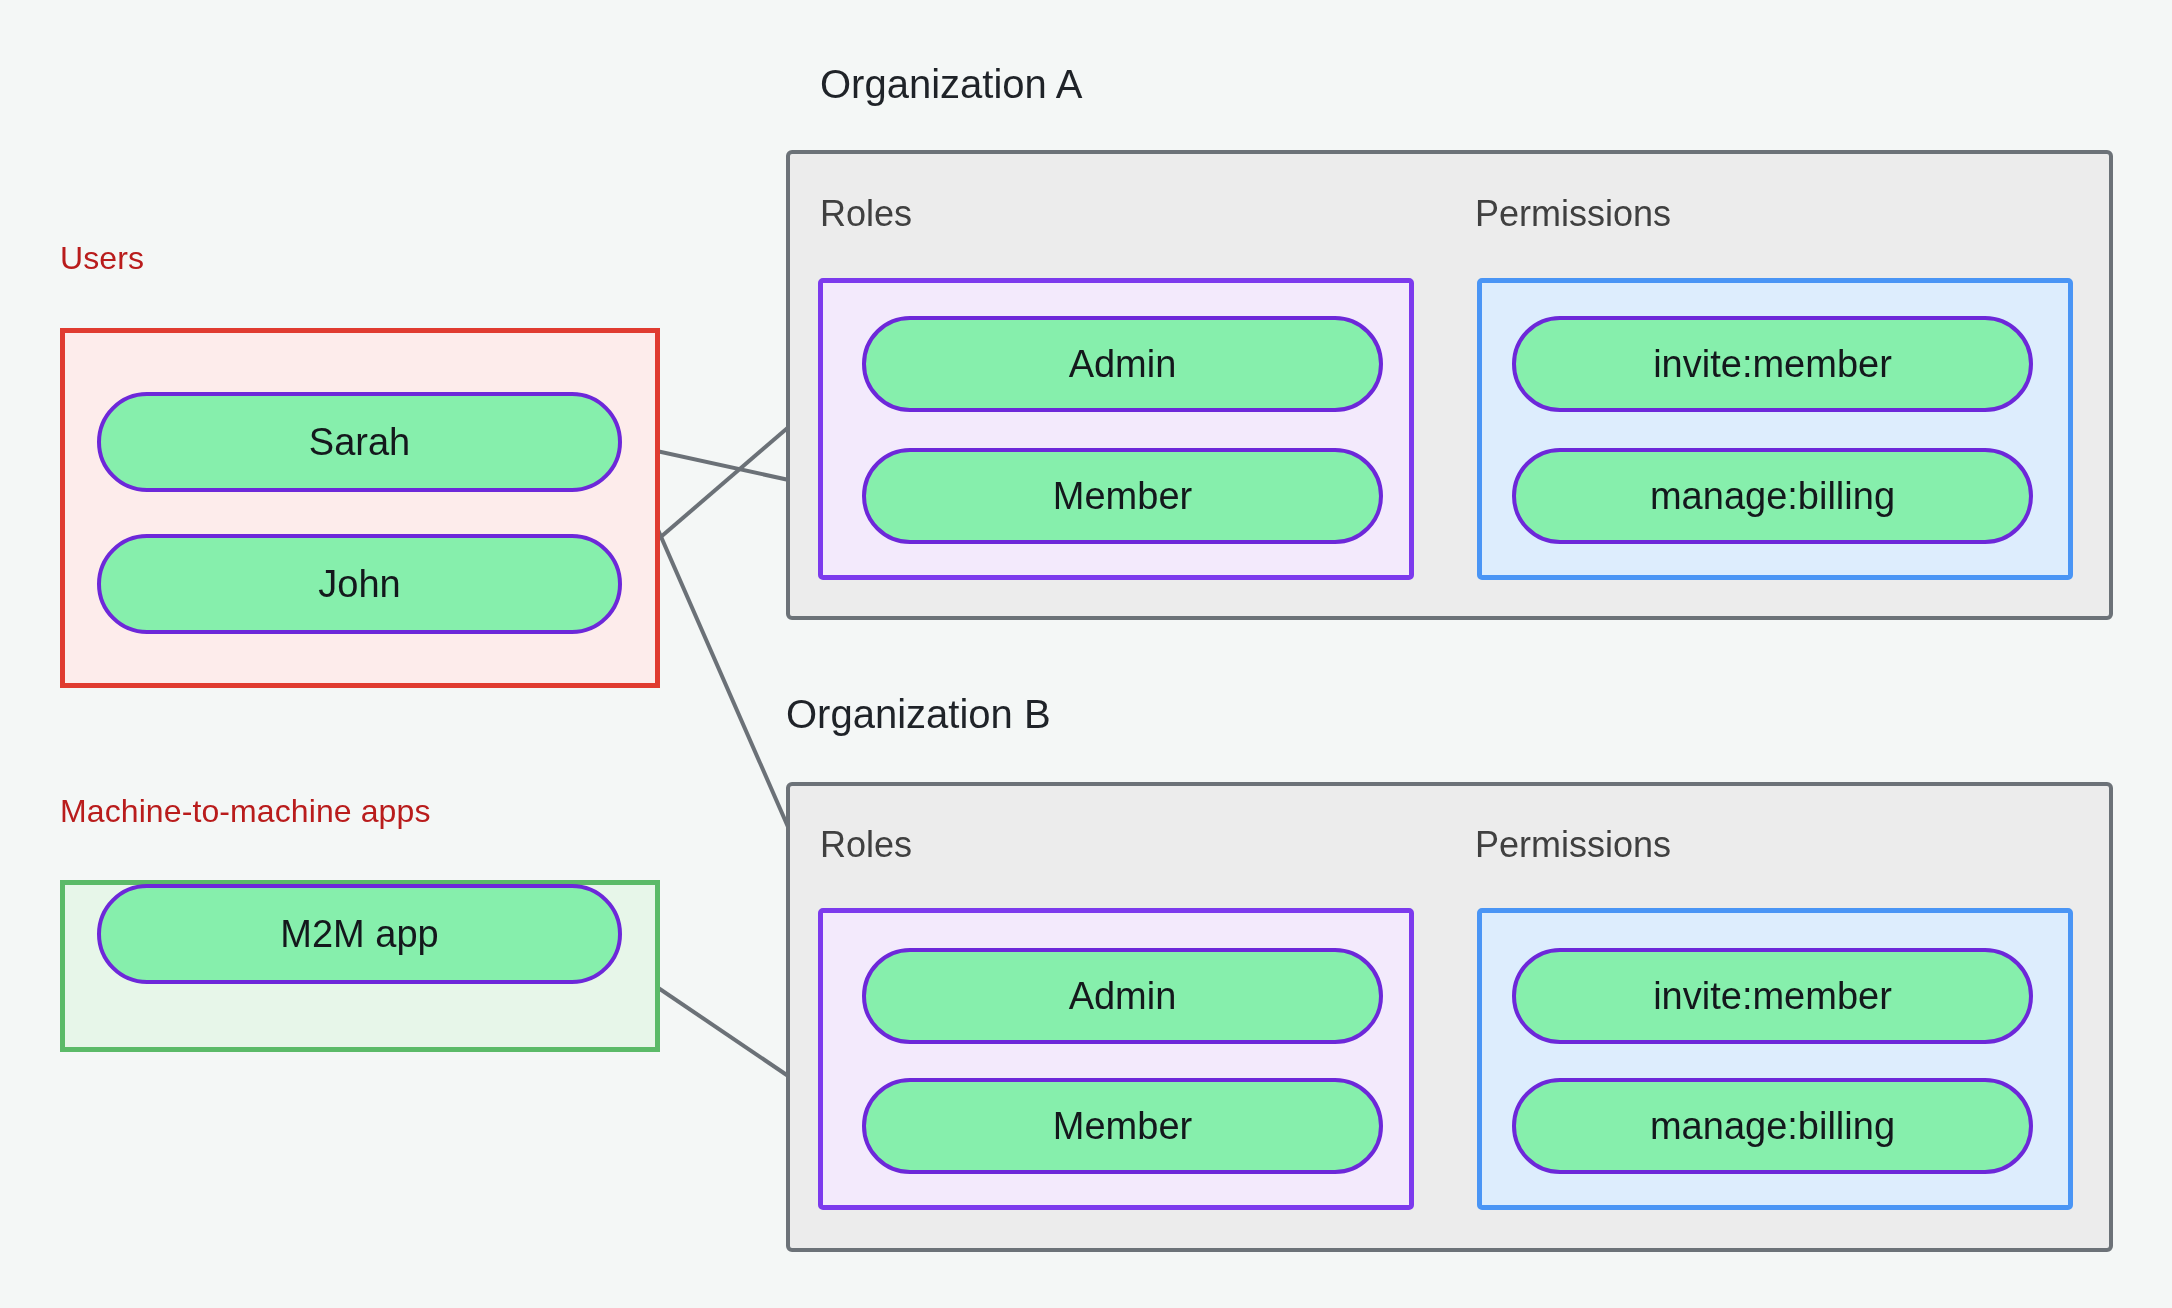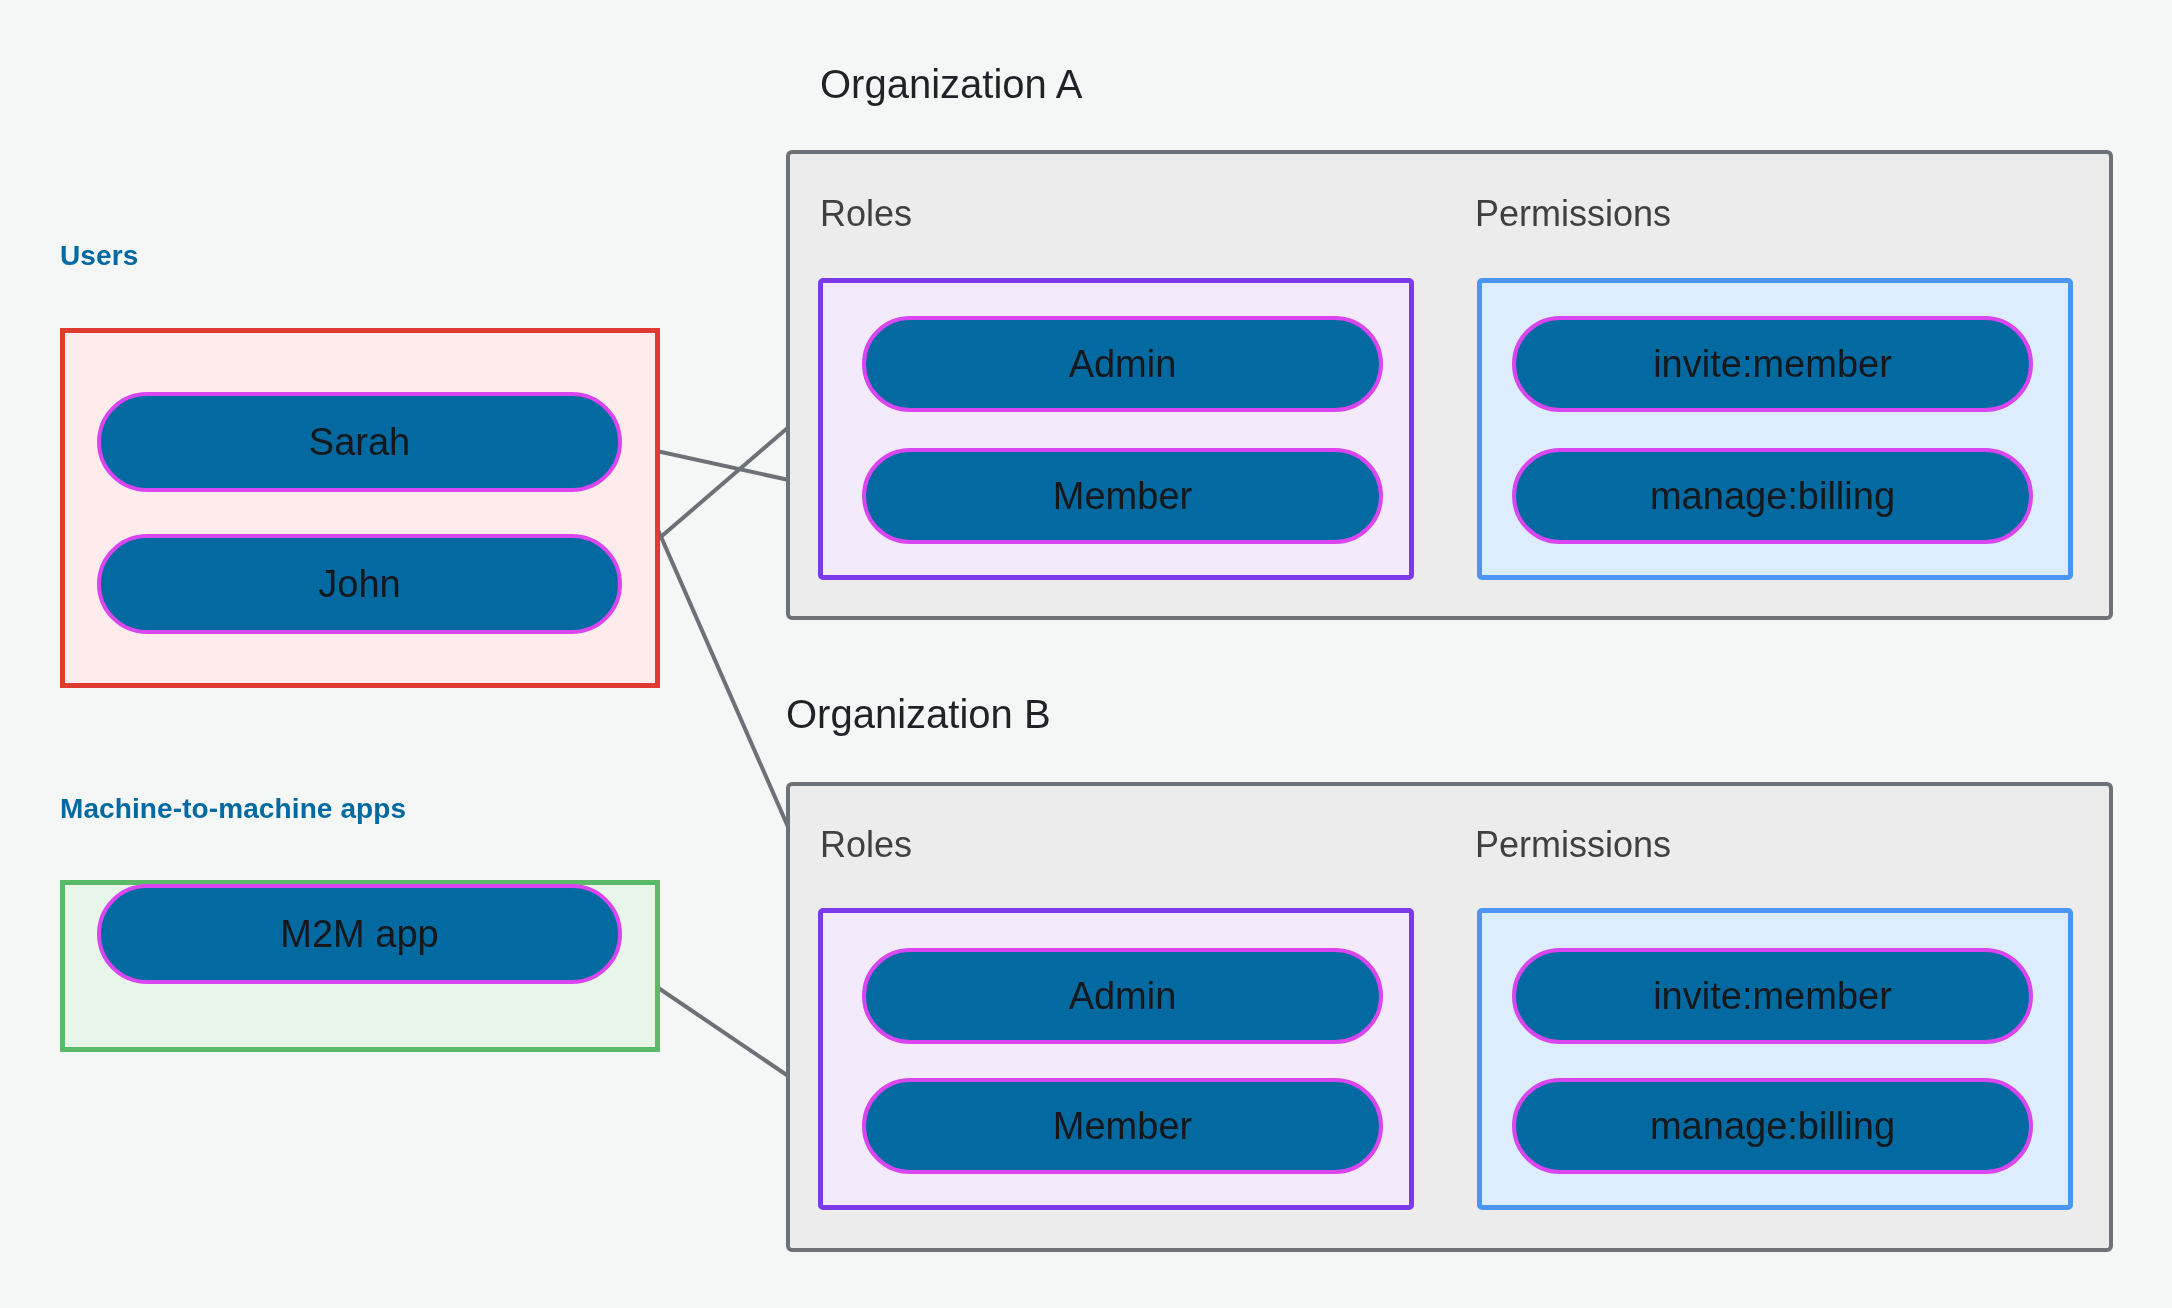--- a/index.html
+++ b/index.html
@@ -13,23 +13,23 @@
   #stage {
     position: relative;
     width: 2172px;
     height: 1308px;
     background: #f4f7f6;
     overflow: hidden;
   }
   
   .section-title {
     position: absolute;
-    font-size: 28px;
-    font-weight: 700;
-    color: #0369a1;
+    font-size: 32px;
+    font-weight: 400;
+    color: #b91c1c;
     white-space: nowrap;
     letter-spacing: .1px;
   }
   .group-title {
     position: absolute;
     font-size: 40px;
     font-weight: 400;
     color: #1f2328;
     white-space: nowrap;
   }
@@ -65,22 +65,22 @@
   }
   .box-perms {
     background: #ddedfd;
     border: 5px solid #4a95f5;
     border-radius: 5px;
   }
   
   .node {
     position: absolute;
     box-sizing: border-box;
-    background: #0369a1;
-    border: 4px solid #d946ef;
+    background: #86efac;
+    border: 4px solid #6d28d9;
     border-radius: 54px;
     display: flex;
     align-items: center;
     justify-content: center;
     font-size: 38px;
     color: #14181c;
     white-space: nowrap;
   }
   
   #edges {

